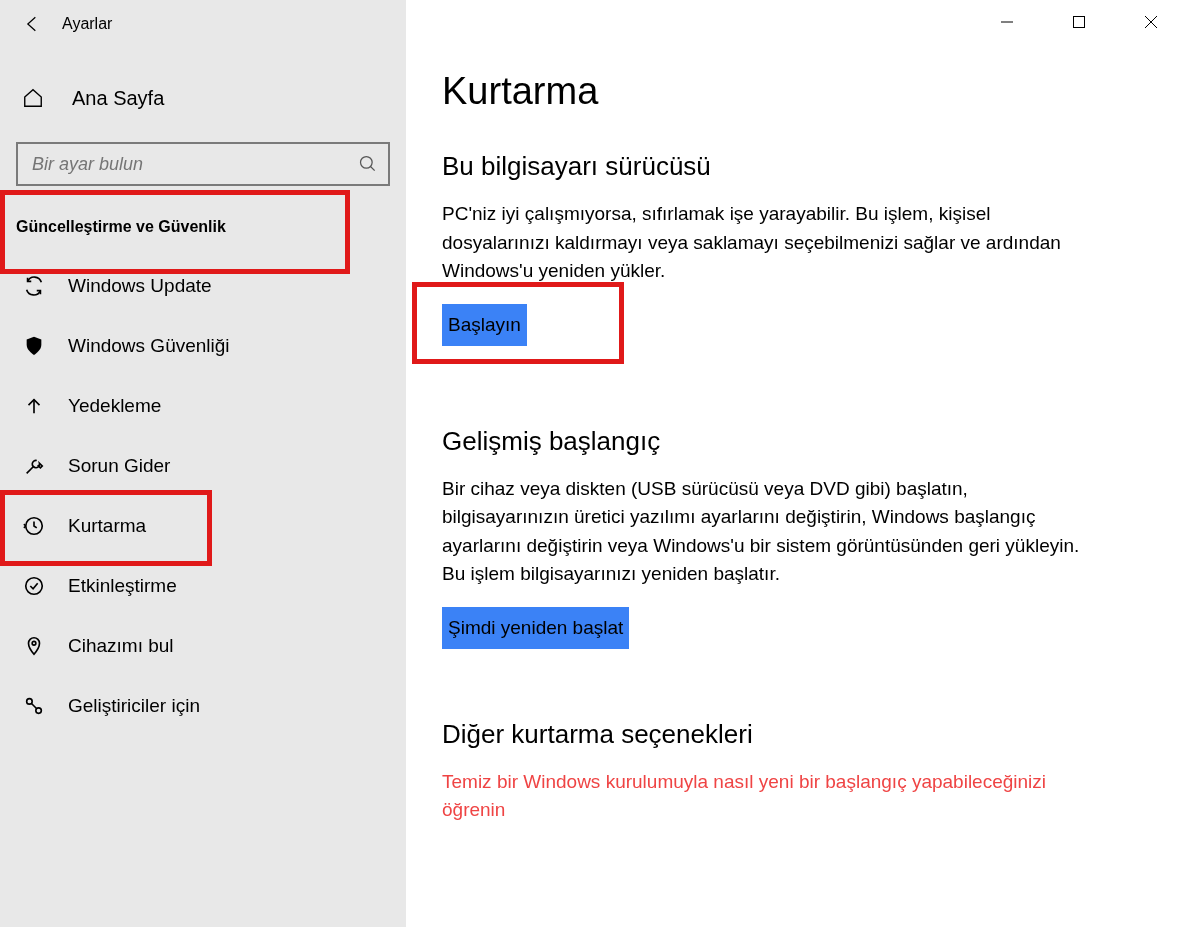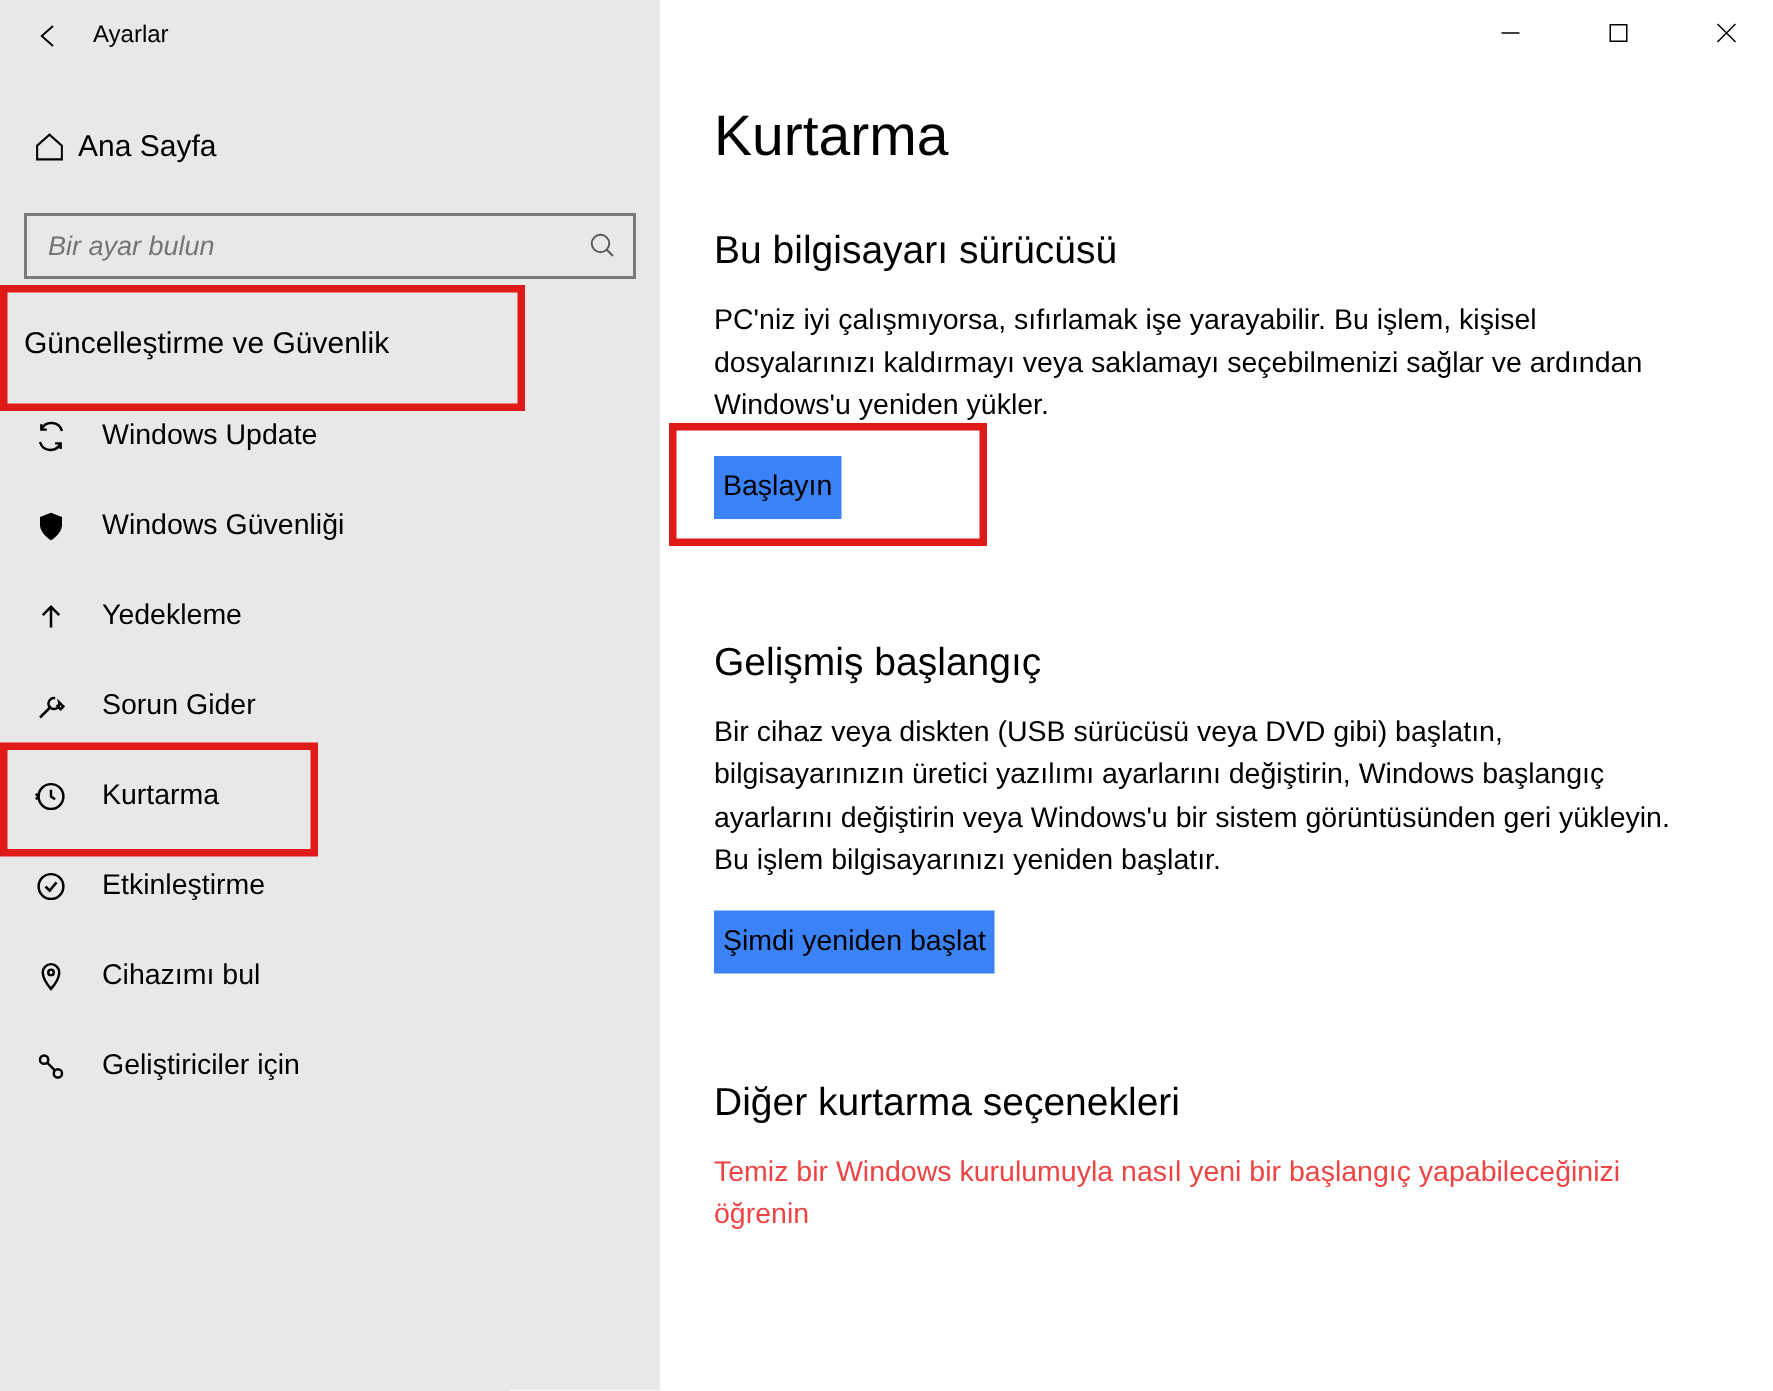--- a/index.html
+++ b/index.html
@@ -11,21 +11,21 @@
     overflow: hidden;
     color: #000;
   }
   .app {
     display: flex;
     width: 100%;
     height: 100%;
     position: relative;
   }
   .sidebar {
-    width: 440px;
+    width: 406px;
     background: #e8e8e8;
     display: flex;
     flex-direction: column;
     position: relative;
   }
   .titlebar-left {
     display: flex;
     align-items: center;
     gap: 20px;
     padding: 12px 20px 12px 22px;
@@ -39,21 +39,21 @@
     justify-content: center;
     cursor: pointer;
   }
   .window-title {
     font-size: 16px;
     font-weight: 400;
   }
   .home-row {
     display: flex;
     align-items: center;
-    gap: 8px;
+    gap: 28px;
     padding: 16px 24px 16px 22px;
     height: 68px;
     cursor: pointer;
     margin-top: 16px;
   }
   .home-row .icon {
     width: 22px;
     height: 22px;
     display: flex;
     align-items: center;
@@ -80,22 +80,22 @@
     font-size: 18px;
     font-style: italic;
     color: #404040;
   }
   .search-wrap .icon {
     color: #555;
   }
   .section-header {
     margin: 20px 0 8px 0;
     padding: 12px 16px;
-    font-size: 20px;
-    font-weight: 400;
+    font-size: 16px;
+    font-weight: 700;
   }
   .sidebar-item {
     display: flex;
     align-items: center;
     gap: 22px;
     padding: 18px 16px 18px 22px;
     cursor: pointer;
     position: relative;
   }
   .sidebar-item .icon {

